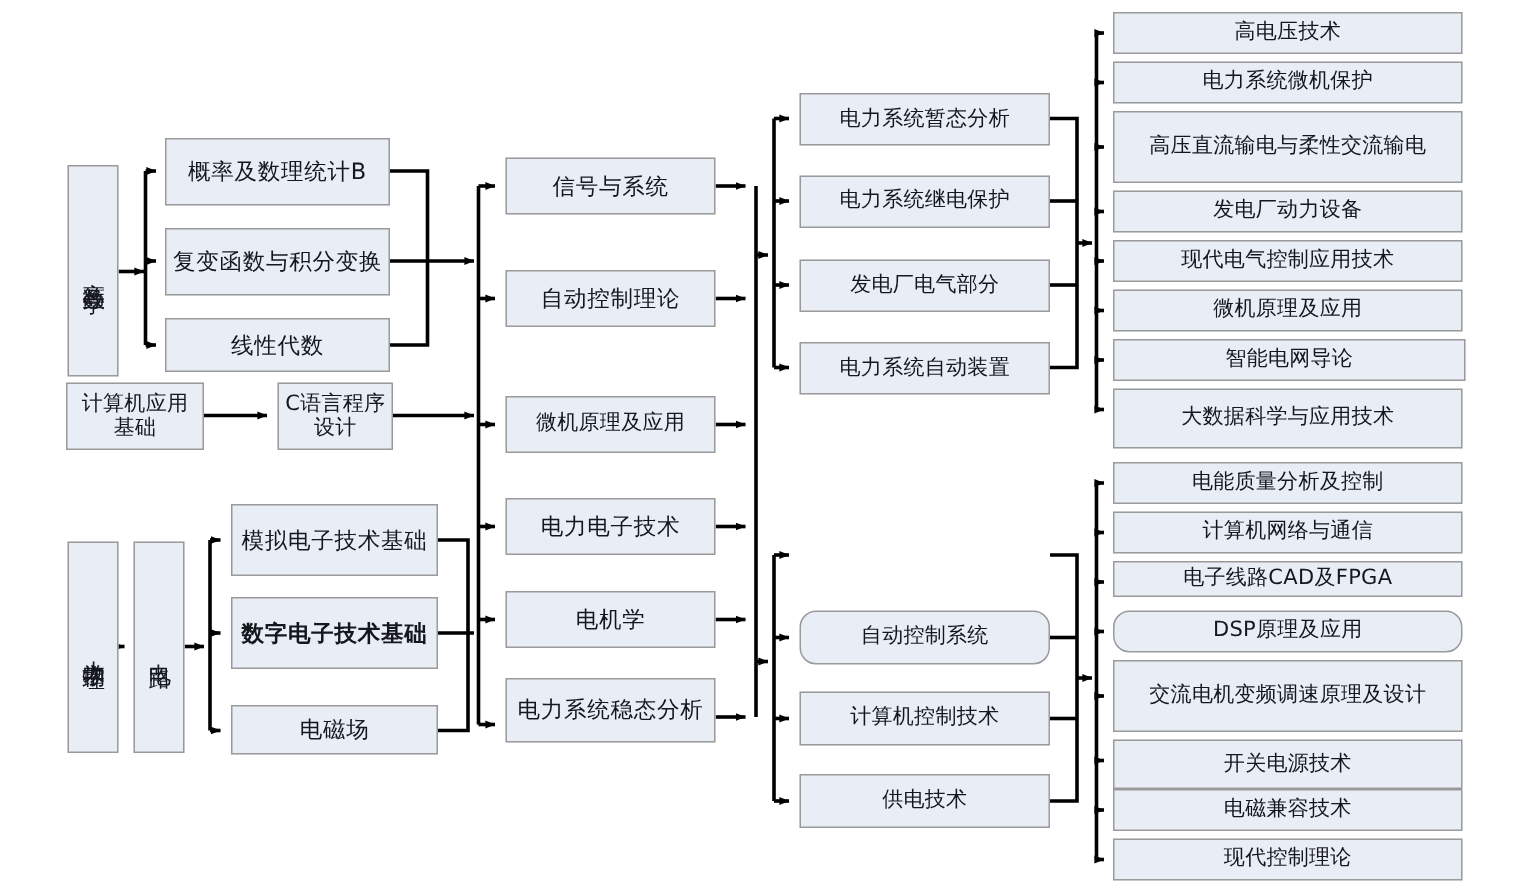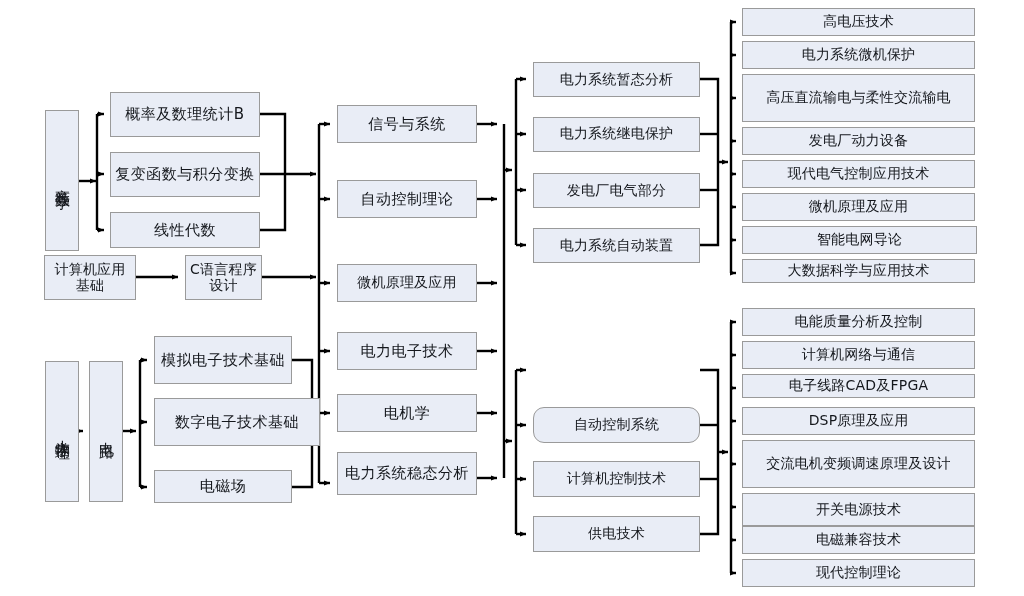--- a/index.html
+++ b/index.html
@@ -154,21 +154,21 @@
   <div class="node vert" style="left:45px;top:110px;width:34px;height:141px;">高等数学</div>
   <div class="node sm" style="left:44px;top:255px;width:92px;height:45px;">计算机应用基础</div>
   <div class="node vert" style="left:45px;top:361px;width:34px;height:141px;">大学物理</div>
   <div class="node vert" style="left:89px;top:361px;width:34px;height:141px;">电路</div>
 
   <div class="node" style="left:110px;top:92px;width:150px;height:45px;">概率及数理统计B</div>
   <div class="node" style="left:110px;top:152px;width:150px;height:45px;">复变函数与积分变换</div>
   <div class="node" style="left:110px;top:212px;width:150px;height:36px;">线性代数</div>
   <div class="node sm" style="left:185px;top:255px;width:77px;height:45px;">C语言程序设计</div>
   <div class="node" style="left:154px;top:336px;width:138px;height:48px;">模拟电子技术基础</div>
-  <div class="node" style="left:154px;top:398px;width:166px;height:48px;">数字电子技术基础</div>
+  <div class="node" style="left:154px;top:398px;width:138px;height:48px;font-weight:bold;">数字电子技术基础</div>
   <div class="node" style="left:154px;top:470px;width:138px;height:33px;">电磁场</div>
 
   <div class="node" style="left:337px;top:105px;width:140px;height:38px;">信号与系统</div>
   <div class="node" style="left:337px;top:180px;width:140px;height:38px;">自动控制理论</div>
   <div class="node sm" style="left:337px;top:264px;width:140px;height:38px;">微机原理及应用</div>
   <div class="node" style="left:337px;top:332px;width:140px;height:38px;">电力电子技术</div>
   <div class="node" style="left:337px;top:394px;width:140px;height:38px;">电机学</div>
   <div class="node" style="left:337px;top:452px;width:140px;height:43px;">电力系统稳态分析</div>
 
   <div class="node sm" style="left:533px;top:62px;width:167px;height:35px;">电力系统暂态分析</div>
@@ -180,24 +180,24 @@
   <div class="node sm" style="left:533px;top:461px;width:167px;height:36px;">计算机控制技术</div>
   <div class="node sm" style="left:533px;top:516px;width:167px;height:36px;">供电技术</div>
 
   <div class="node sm" style="left:742px;top:8px;width:233px;height:28px;">高电压技术</div>
   <div class="node sm" style="left:742px;top:41px;width:233px;height:28px;">电力系统微机保护</div>
   <div class="node sm" style="left:742px;top:74px;width:233px;height:48px;">高压直流输电与柔性交流输电</div>
   <div class="node sm" style="left:742px;top:127px;width:233px;height:28px;">发电厂动力设备</div>
   <div class="node sm" style="left:742px;top:160px;width:233px;height:28px;">现代电气控制应用技术</div>
   <div class="node sm" style="left:742px;top:193px;width:233px;height:28px;">微机原理及应用</div>
   <div class="node sm" style="left:742px;top:226px;width:235px;height:28px;">智能电网导论</div>
-  <div class="node sm" style="left:742px;top:259px;width:233px;height:24px;">大数据科学与应用技术</div>
+  <div class="node sm" style="left:742px;top:259px;width:233px;height:40px;">大数据科学与应用技术</div>
 
   <div class="node sm" style="left:742px;top:308px;width:233px;height:28px;">电能质量分析及控制</div>
   <div class="node sm" style="left:742px;top:341px;width:233px;height:28px;">计算机网络与通信</div>
   <div class="node sm" style="left:742px;top:374px;width:233px;height:24px;">电子线路CAD及FPGA</div>
-  <div class="node sm" style="left:742px;top:407px;width:233px;height:28px;">DSP原理及应用</div>
+  <div class="node sm" style="left:742px;top:407px;width:233px;height:28px;border-radius:11px;">DSP原理及应用</div>
   <div class="node sm" style="left:742px;top:440px;width:233px;height:48px;">交流电机变频调速原理及设计</div>
   <div class="node sm" style="left:742px;top:493px;width:233px;height:33px;">开关电源技术</div>
   <div class="node sm" style="left:742px;top:526px;width:233px;height:28px;">电磁兼容技术</div>
   <div class="node sm" style="left:742px;top:559px;width:233px;height:28px;">现代控制理论</div>
 
 </div>
 
 </body></html>

